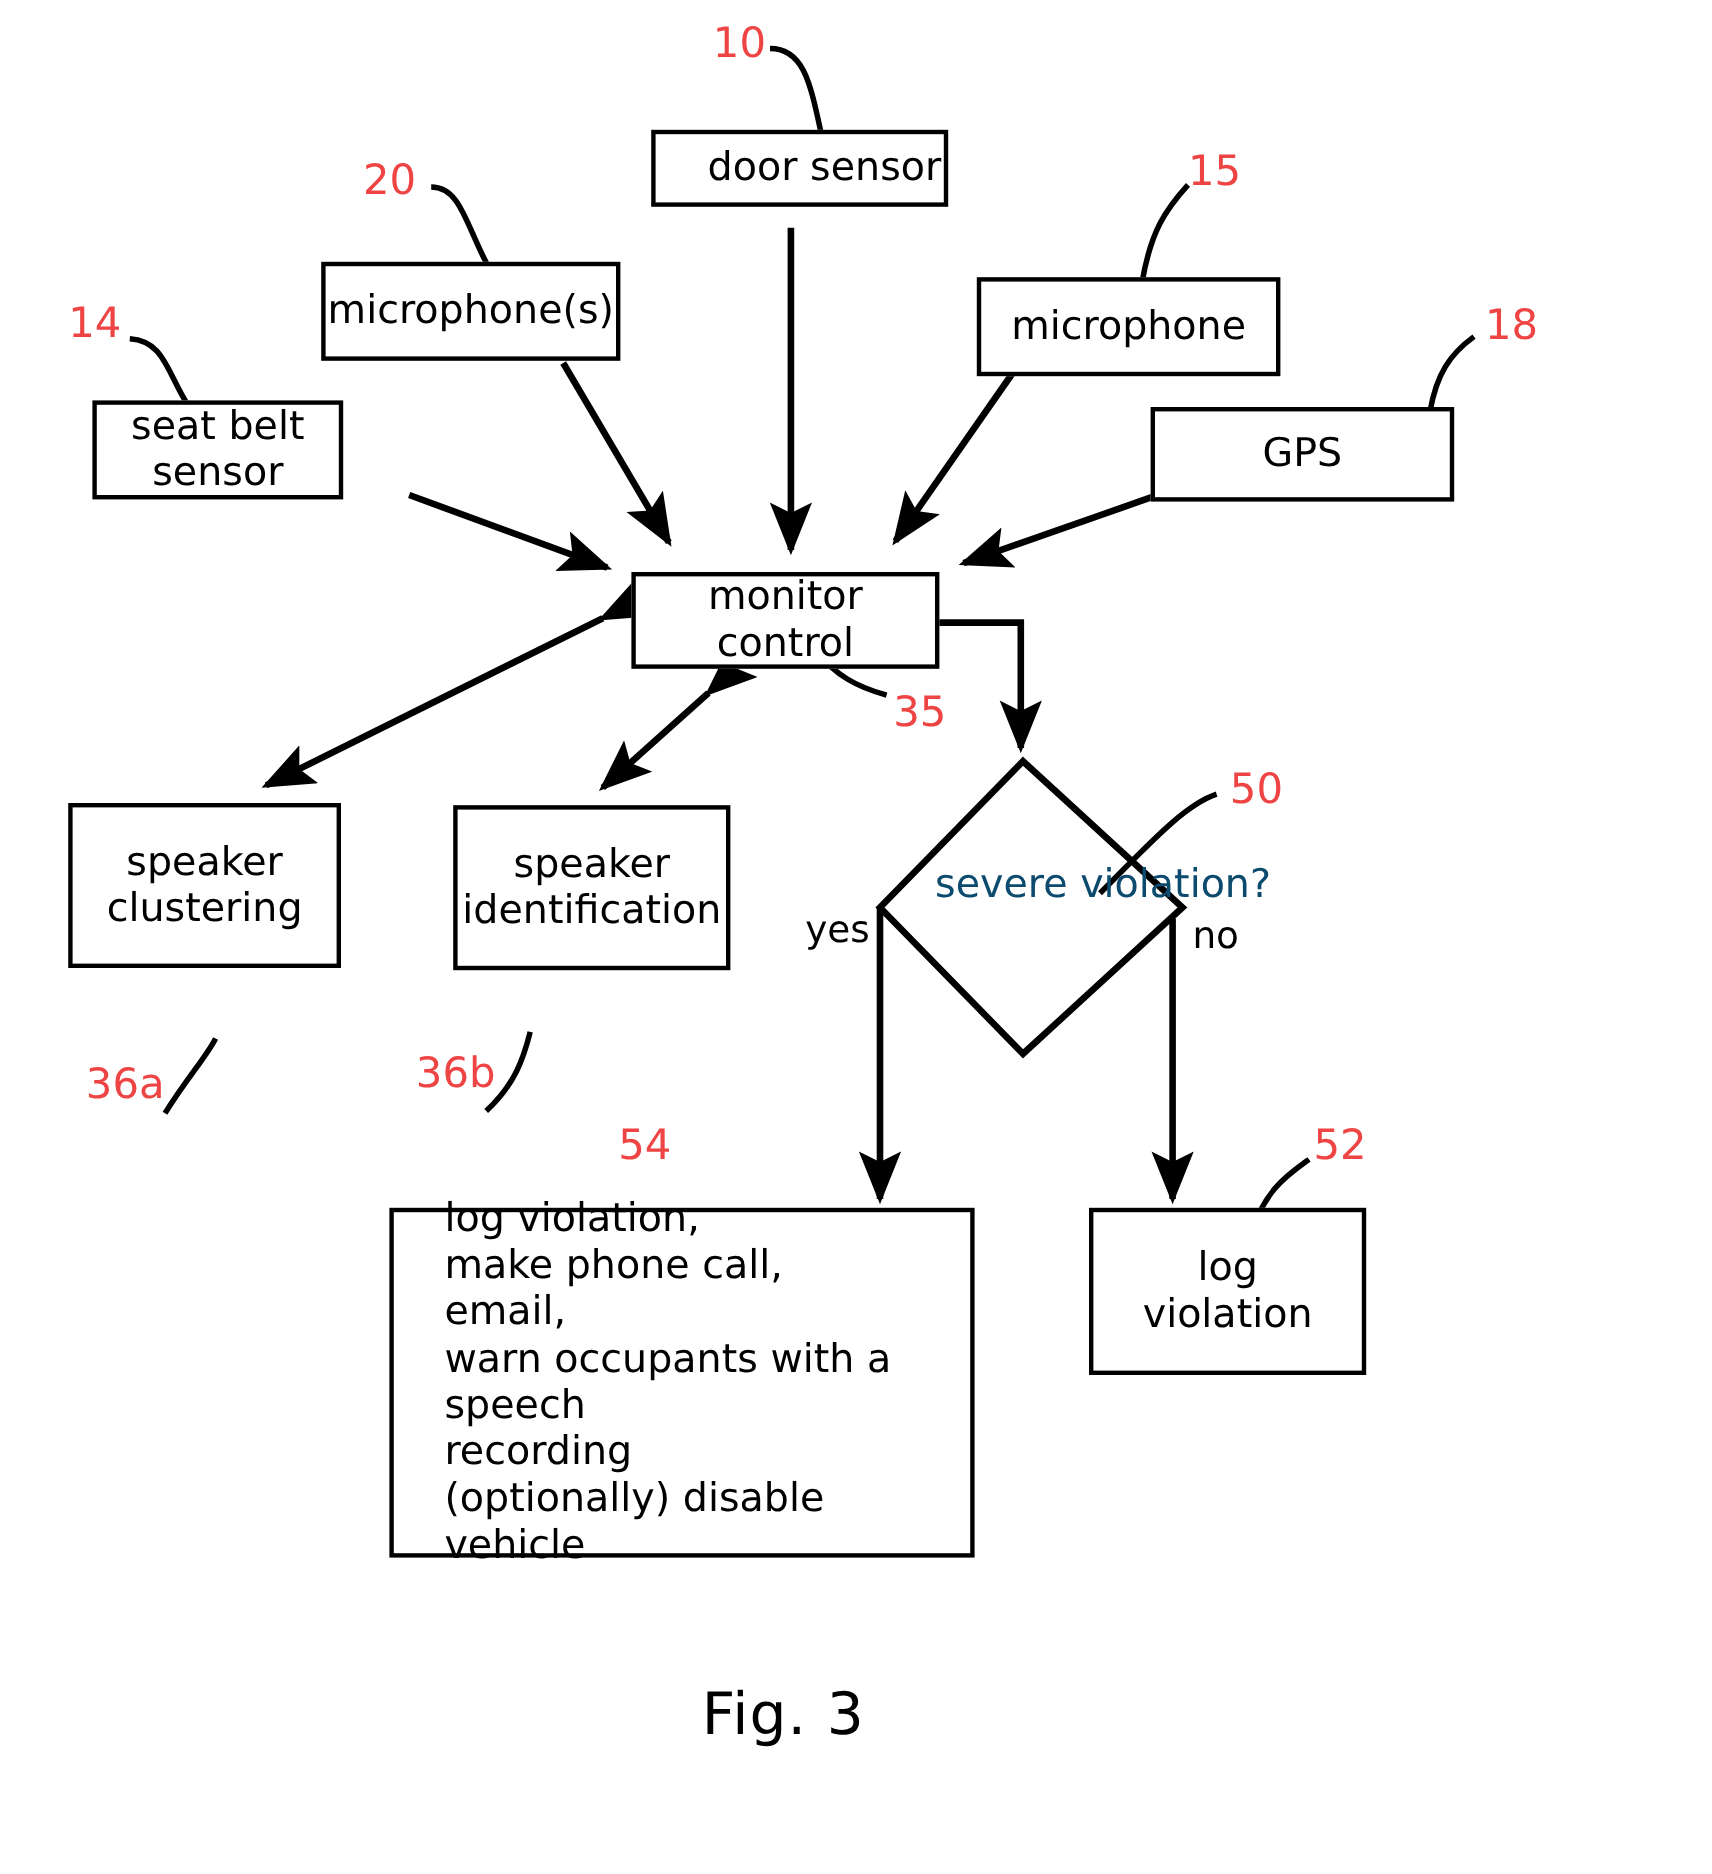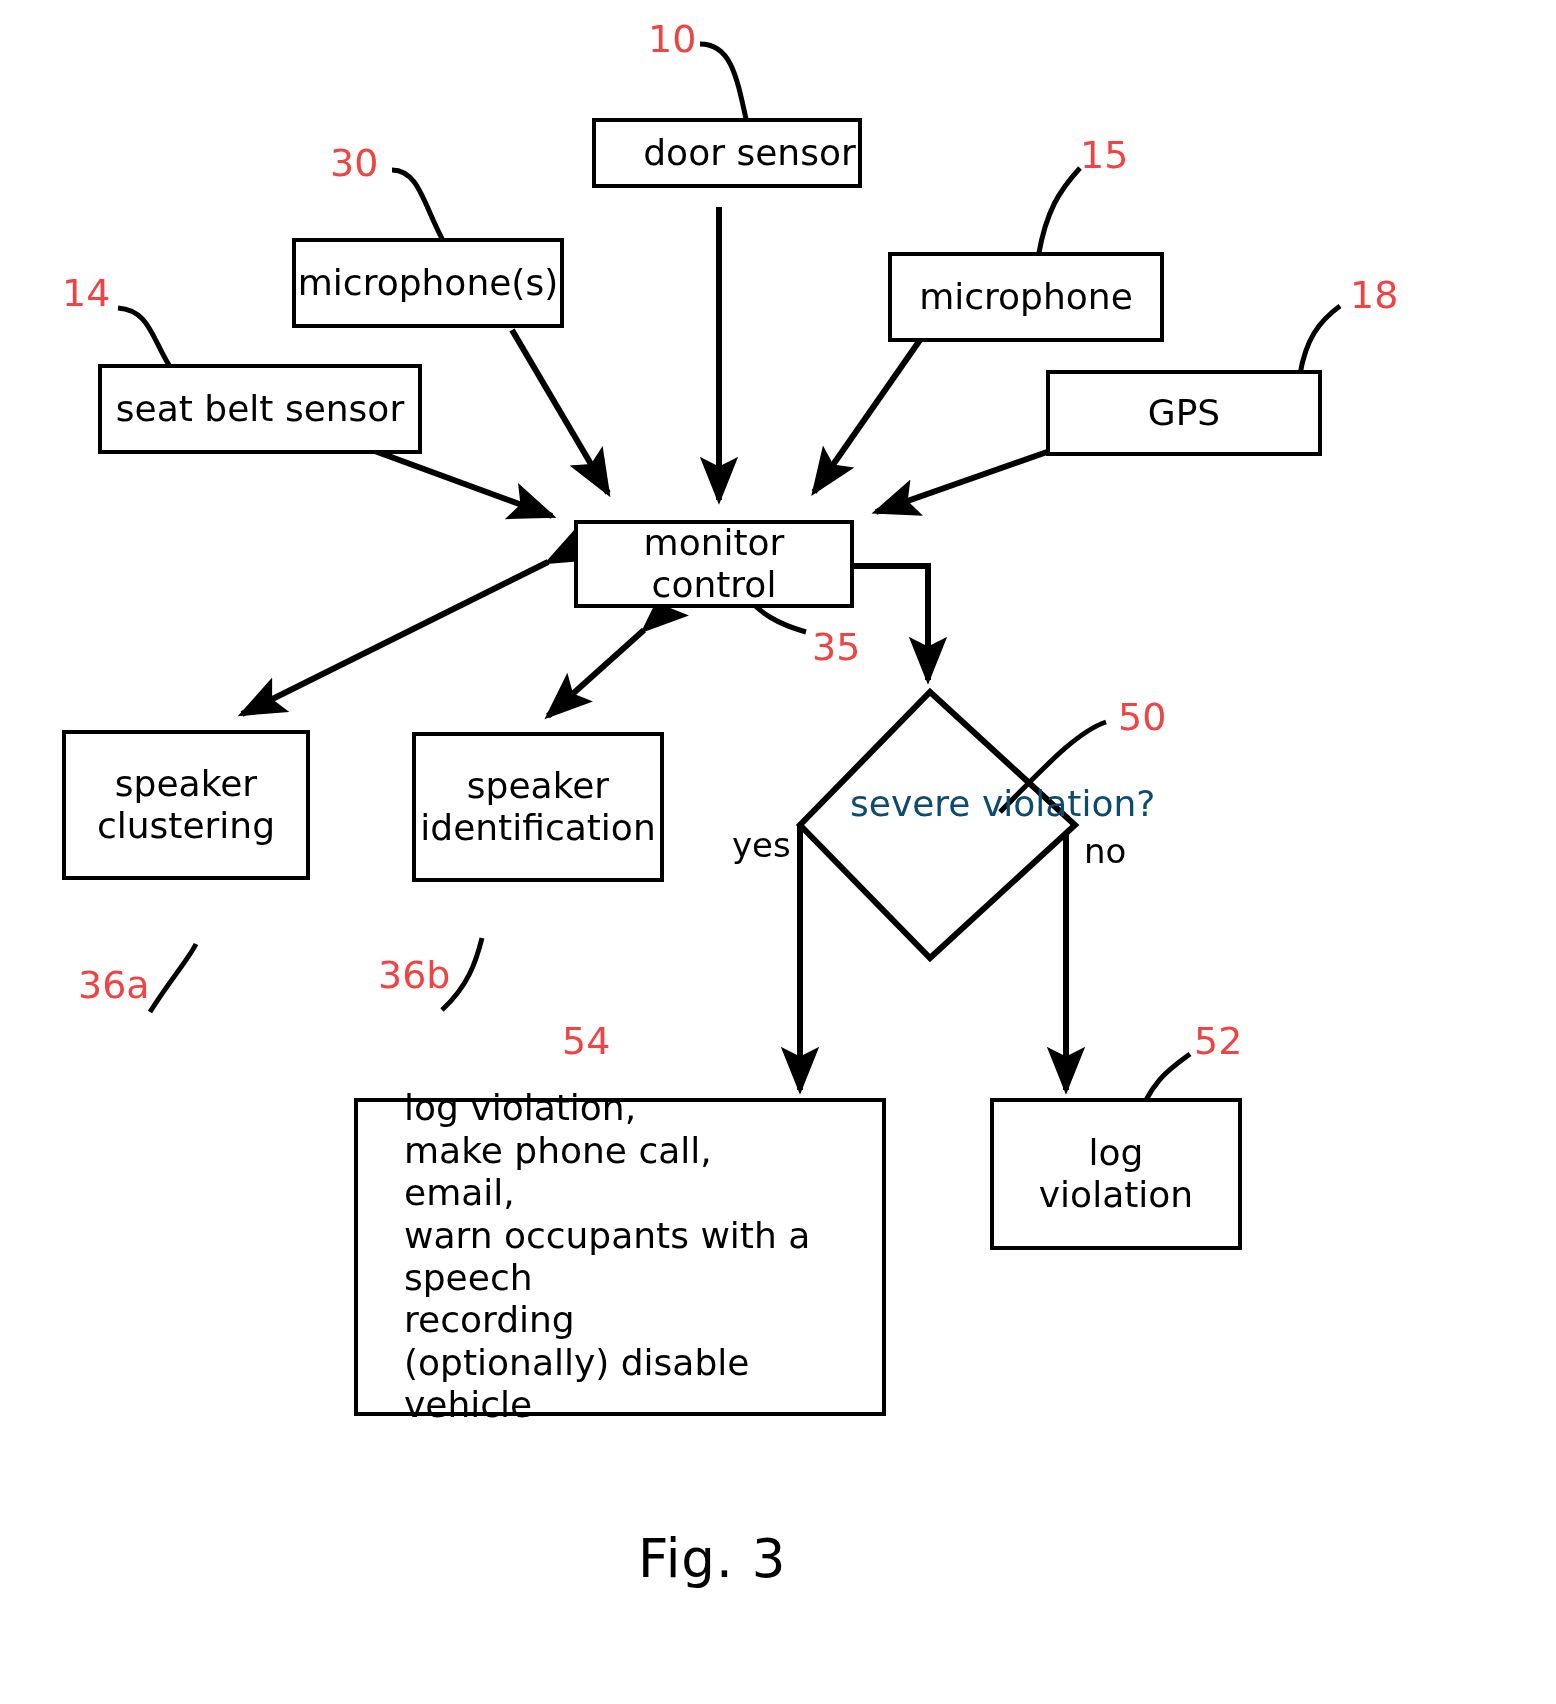--- a/index.html
+++ b/index.html
@@ -76,21 +76,21 @@
   </svg>
 
   <div class="node" style="left:592px;top:118px;width:270px;height:70px;padding-left:45px;">
     <span>door sensor</span>
   </div>
 
   <div class="node" style="left:292px;top:238px;width:272px;height:90px;">
     <span>microphone(s)</span>
   </div>
 
-  <div class="node" style="left:98px;top:364px;width:324px;height:90px;">
+  <div class="node" style="left:84px;top:364px;width:228px;height:90px;">
     <span>seat belt sensor</span>
   </div>
 
   <div class="node" style="left:888px;top:252px;width:276px;height:90px;">
     <span>microphone</span>
   </div>
 
   <div class="node" style="left:1046px;top:370px;width:276px;height:86px;">
     <span>GPS</span>
   </div>
@@ -122,21 +122,21 @@
   <div class="node left-align" style="left:354px;top:1098px;width:532px;height:318px;flex-direction:column;align-items:flex-start;justify-content:center;padding-left:46px;">
     <span>log violation,</span>
     <span>make phone call,</span>
     <span>email,</span>
     <span>warn occupants with a speech</span>
     <span>recording</span>
     <span>(optionally) disable vehicle</span>
   </div>
 
   <div class="reflabel" style="left:648px;top:20px;">10</div>
-  <div class="reflabel" style="left:330px;top:144px;">30</div>
+  <div class="reflabel" style="left:330px;top:144px;">20</div>
   <div class="reflabel" style="left:62px;top:274px;">14</div>
   <div class="reflabel" style="left:1080px;top:136px;">15</div>
   <div class="reflabel" style="left:1350px;top:276px;">18</div>
   <div class="reflabel" style="left:812px;top:628px;">35</div>
   <div class="reflabel" style="left:78px;top:966px;">36a</div>
   <div class="reflabel" style="left:378px;top:956px;">36b</div>
   <div class="reflabel" style="left:1118px;top:698px;">50</div>
   <div class="reflabel" style="left:562px;top:1022px;">54</div>
   <div class="reflabel" style="left:1194px;top:1022px;">52</div>
 

